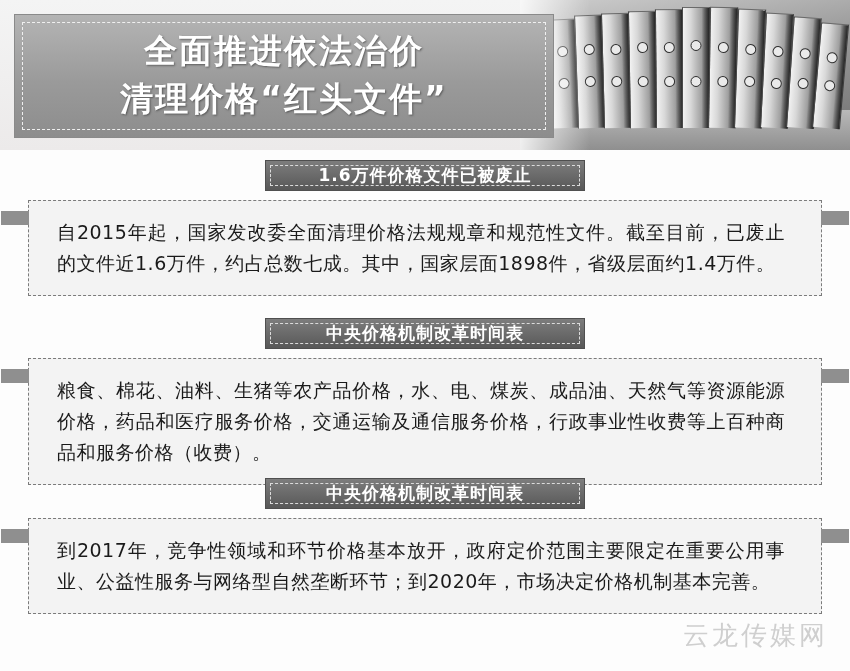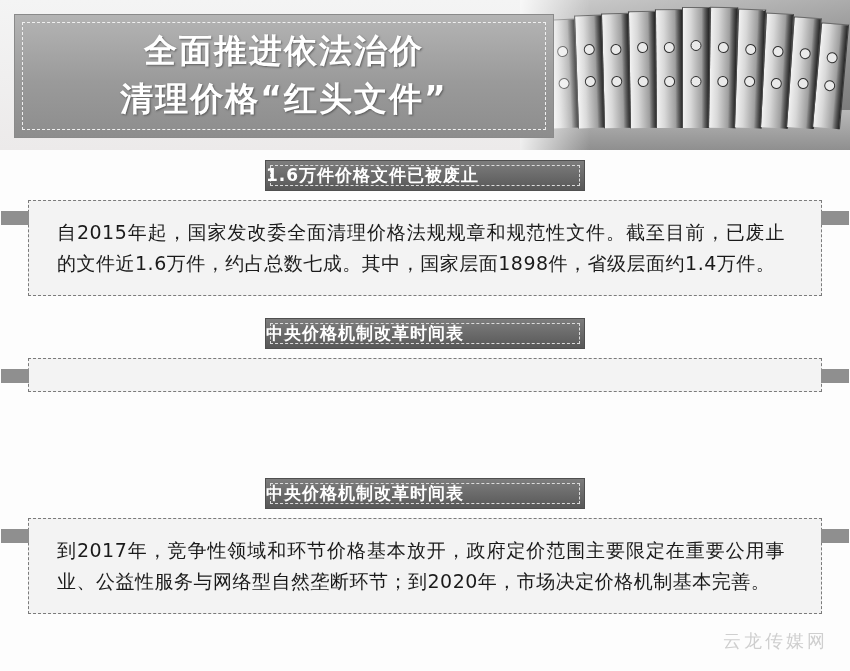--- a/index.html
+++ b/index.html
@@ -142,20 +142,21 @@
     left: 4px;
     top: 4px;
     right: 4px;
     bottom: 4px;
     border: 1px dashed #dcdcdc;
     box-sizing: border-box;
   }
   .section-head .head-text {
     position: relative;
     display: block;
+    text-align: center;
     line-height: 29px;
     color: #ffffff;
     font-size: 17px;
     font-weight: bold;
     letter-spacing: 1px;
     font-family: "DejaVu Sans", "Liberation Sans", sans-serif;
   }
   .section-body {
     position: relative;
     margin-top: 9px;
@@ -193,21 +194,21 @@
 
   #section-1 { top: 160px; }
   #section-2 { top: 318px; }
   #section-3 { top: 478px; }
 
   #watermark {
     position: absolute;
     right: 22px;
     bottom: 18px;
     color: rgba(120,120,120,0.35);
-    font-size: 18px;
+    font-size: 26px;
     letter-spacing: 3px;
     font-family: "DejaVu Serif", "Liberation Serif", serif;
     user-select: none;
     text-align: right;
   }
 </style>
 </head>
 <body>
 
 <div id="page">
@@ -303,20 +304,21 @@
   </div>
 
   <div class="section" id="section-2">
     <div class="section-head">
       <div class="head-dash"></div>
       <span class="head-text">中央价格机制改革时间表</span>
     </div>
     <div class="section-body">
       <div class="left-tab"></div>
       <div class="right-tab"></div>
+      <p>粮食、棉花、油料、生猪等农产品价格，水、电、煤炭、成品油、天然气等资源能源价格，药品和医疗服务价格，交通运输及通信服务价格，行政事业性收费等上百种商品和服务价格（收费）。</p>
     </div>
   </div>
 
   <div class="section" id="section-3">
     <div class="section-head">
       <div class="head-dash"></div>
       <span class="head-text">中央价格机制改革时间表</span>
     </div>
     <div class="section-body">
       <div class="left-tab"></div>

